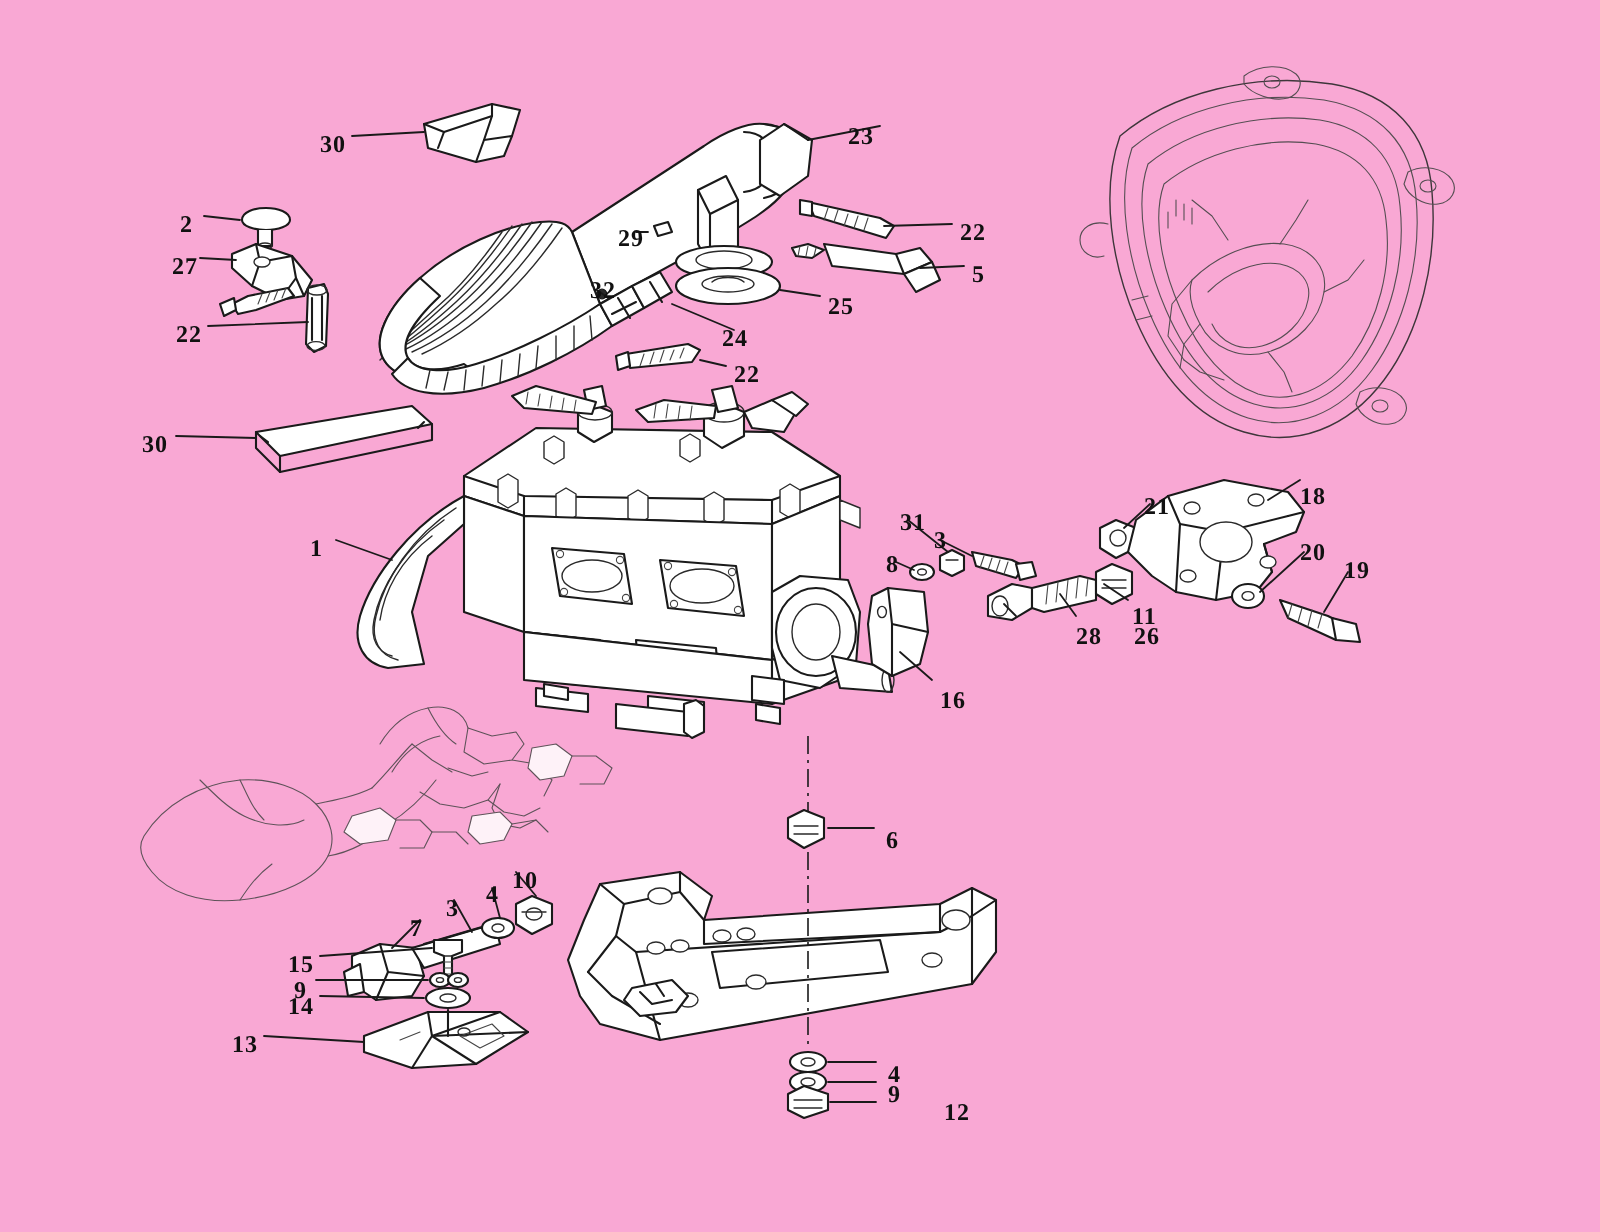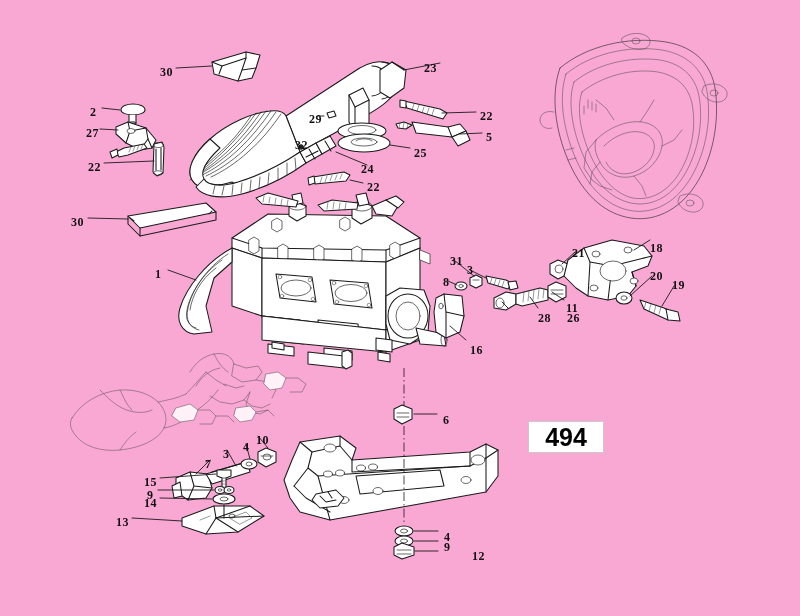--- a/index.html
+++ b/index.html
@@ -637,17 +637,14 @@
       <div class="callout" style="left: 205px; top: 458px;">7</div>
       <div class="callout" style="left: 144px; top: 476px;">15</div>
       <div class="callout" style="left: 147px; top: 489px;">9</div>
       <div class="callout" style="left: 144px; top: 497px;">14</div>
       <div class="callout" style="left: 116px; top: 516px;">13</div>
       <div class="callout" style="left: 444px; top: 531px;">4</div>
       <div class="callout" style="left: 444px; top: 541px;">9</div>
       <div class="callout" style="left: 472px; top: 550px;">12</div>
     </div>
 
-  <div id="model-badge">
-    <span>494</span>
-  </div>
 
 </div>
 
 </body></html>

